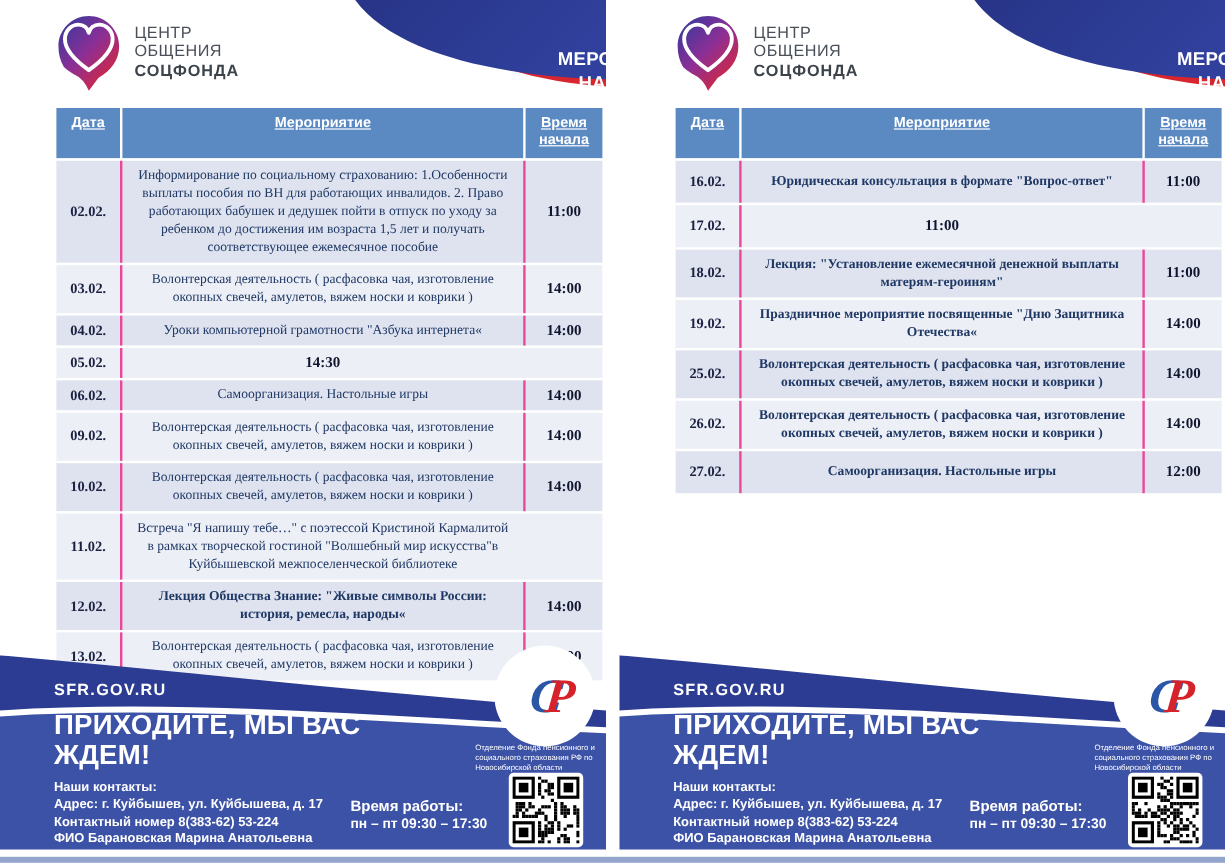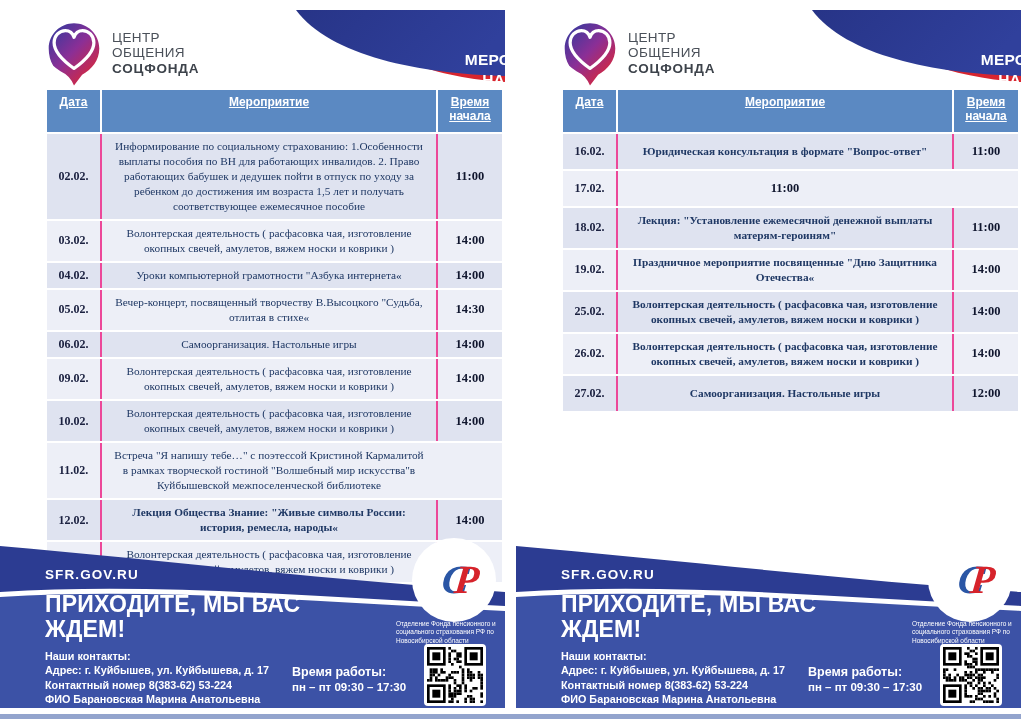--- a/index.html
+++ b/index.html
@@ -2,21 +2,21 @@
 <html><head>
 <meta charset="utf-8">
 <style>
   html,body{margin:0;padding:0;background:#ffffff;}
   body{width:1021px;height:720px;position:relative;font-family:"Liberation Sans",sans-serif;overflow:hidden;}
   .sheet{position:absolute;top:0;display:flex;width:1021px;}
   .flyer{position:relative;width:505px;height:712px;background:#fff;overflow:hidden;flex:0 0 505px;}
   .flyer.right{margin-left:11px;}
 
   
-  .hdr{position:absolute;top:10px;left:0;width:598px;height:92px;}
+  .hdr{position:absolute;top:0;left:0;width:598px;height:92px;}
   .hdr svg.swoosh{position:absolute;top:0;left:0;}
   .brand{position:absolute;top:10px;left:46px;display:flex;align-items:flex-start;}
   .wordmark{margin-left:10px;margin-top:10px;font-size:13.5px;line-height:1.14;color:#4a5059;letter-spacing:.4px;}
   .wordmark .l3{font-weight:bold;color:#3d434b;letter-spacing:.8px;}
   .banner-text{position:absolute;top:12px;right:10px;text-align:right;color:#fff;font-weight:bold;font-size:15.5px;line-height:1.28;letter-spacing:.2px;margin-top:28px;}
   .banner-year{position:absolute;top:60px;right:8px;color:#701a75;font-weight:bold;font-size:13px;}
 
   
   .tbl{position:absolute;top:90px;left:47px;width:455px;font-family:"Liberation Serif",serif;}
   .t-head{display:grid;grid-template-columns:53px 1fr 66px;background:#5b89c2;color:#fff;
@@ -122,21 +122,20 @@
           </div>
 
           <div class="t-row">
             <div class="c-date">04.02.</div>
             <div class="c-event">Уроки компьютерной грамотности "Азбука интернета«</div>
             <div class="c-time">14:00</div>
           </div>
 
           <div class="t-row">
             <div class="c-date">05.02.</div>
-            <div class="c-event">Вечер-концерт, посвященный творчеству В.Высоцкого "Судьба, отлитая в стихе«</div>
             <div class="c-time">14:30</div>
           </div>
 
           <div class="t-row">
             <div class="c-date">06.02.</div>
             <div class="c-event">Самоорганизация. Настольные игры</div>
             <div class="c-time">14:00</div>
           </div>
 
           <div class="t-row">

